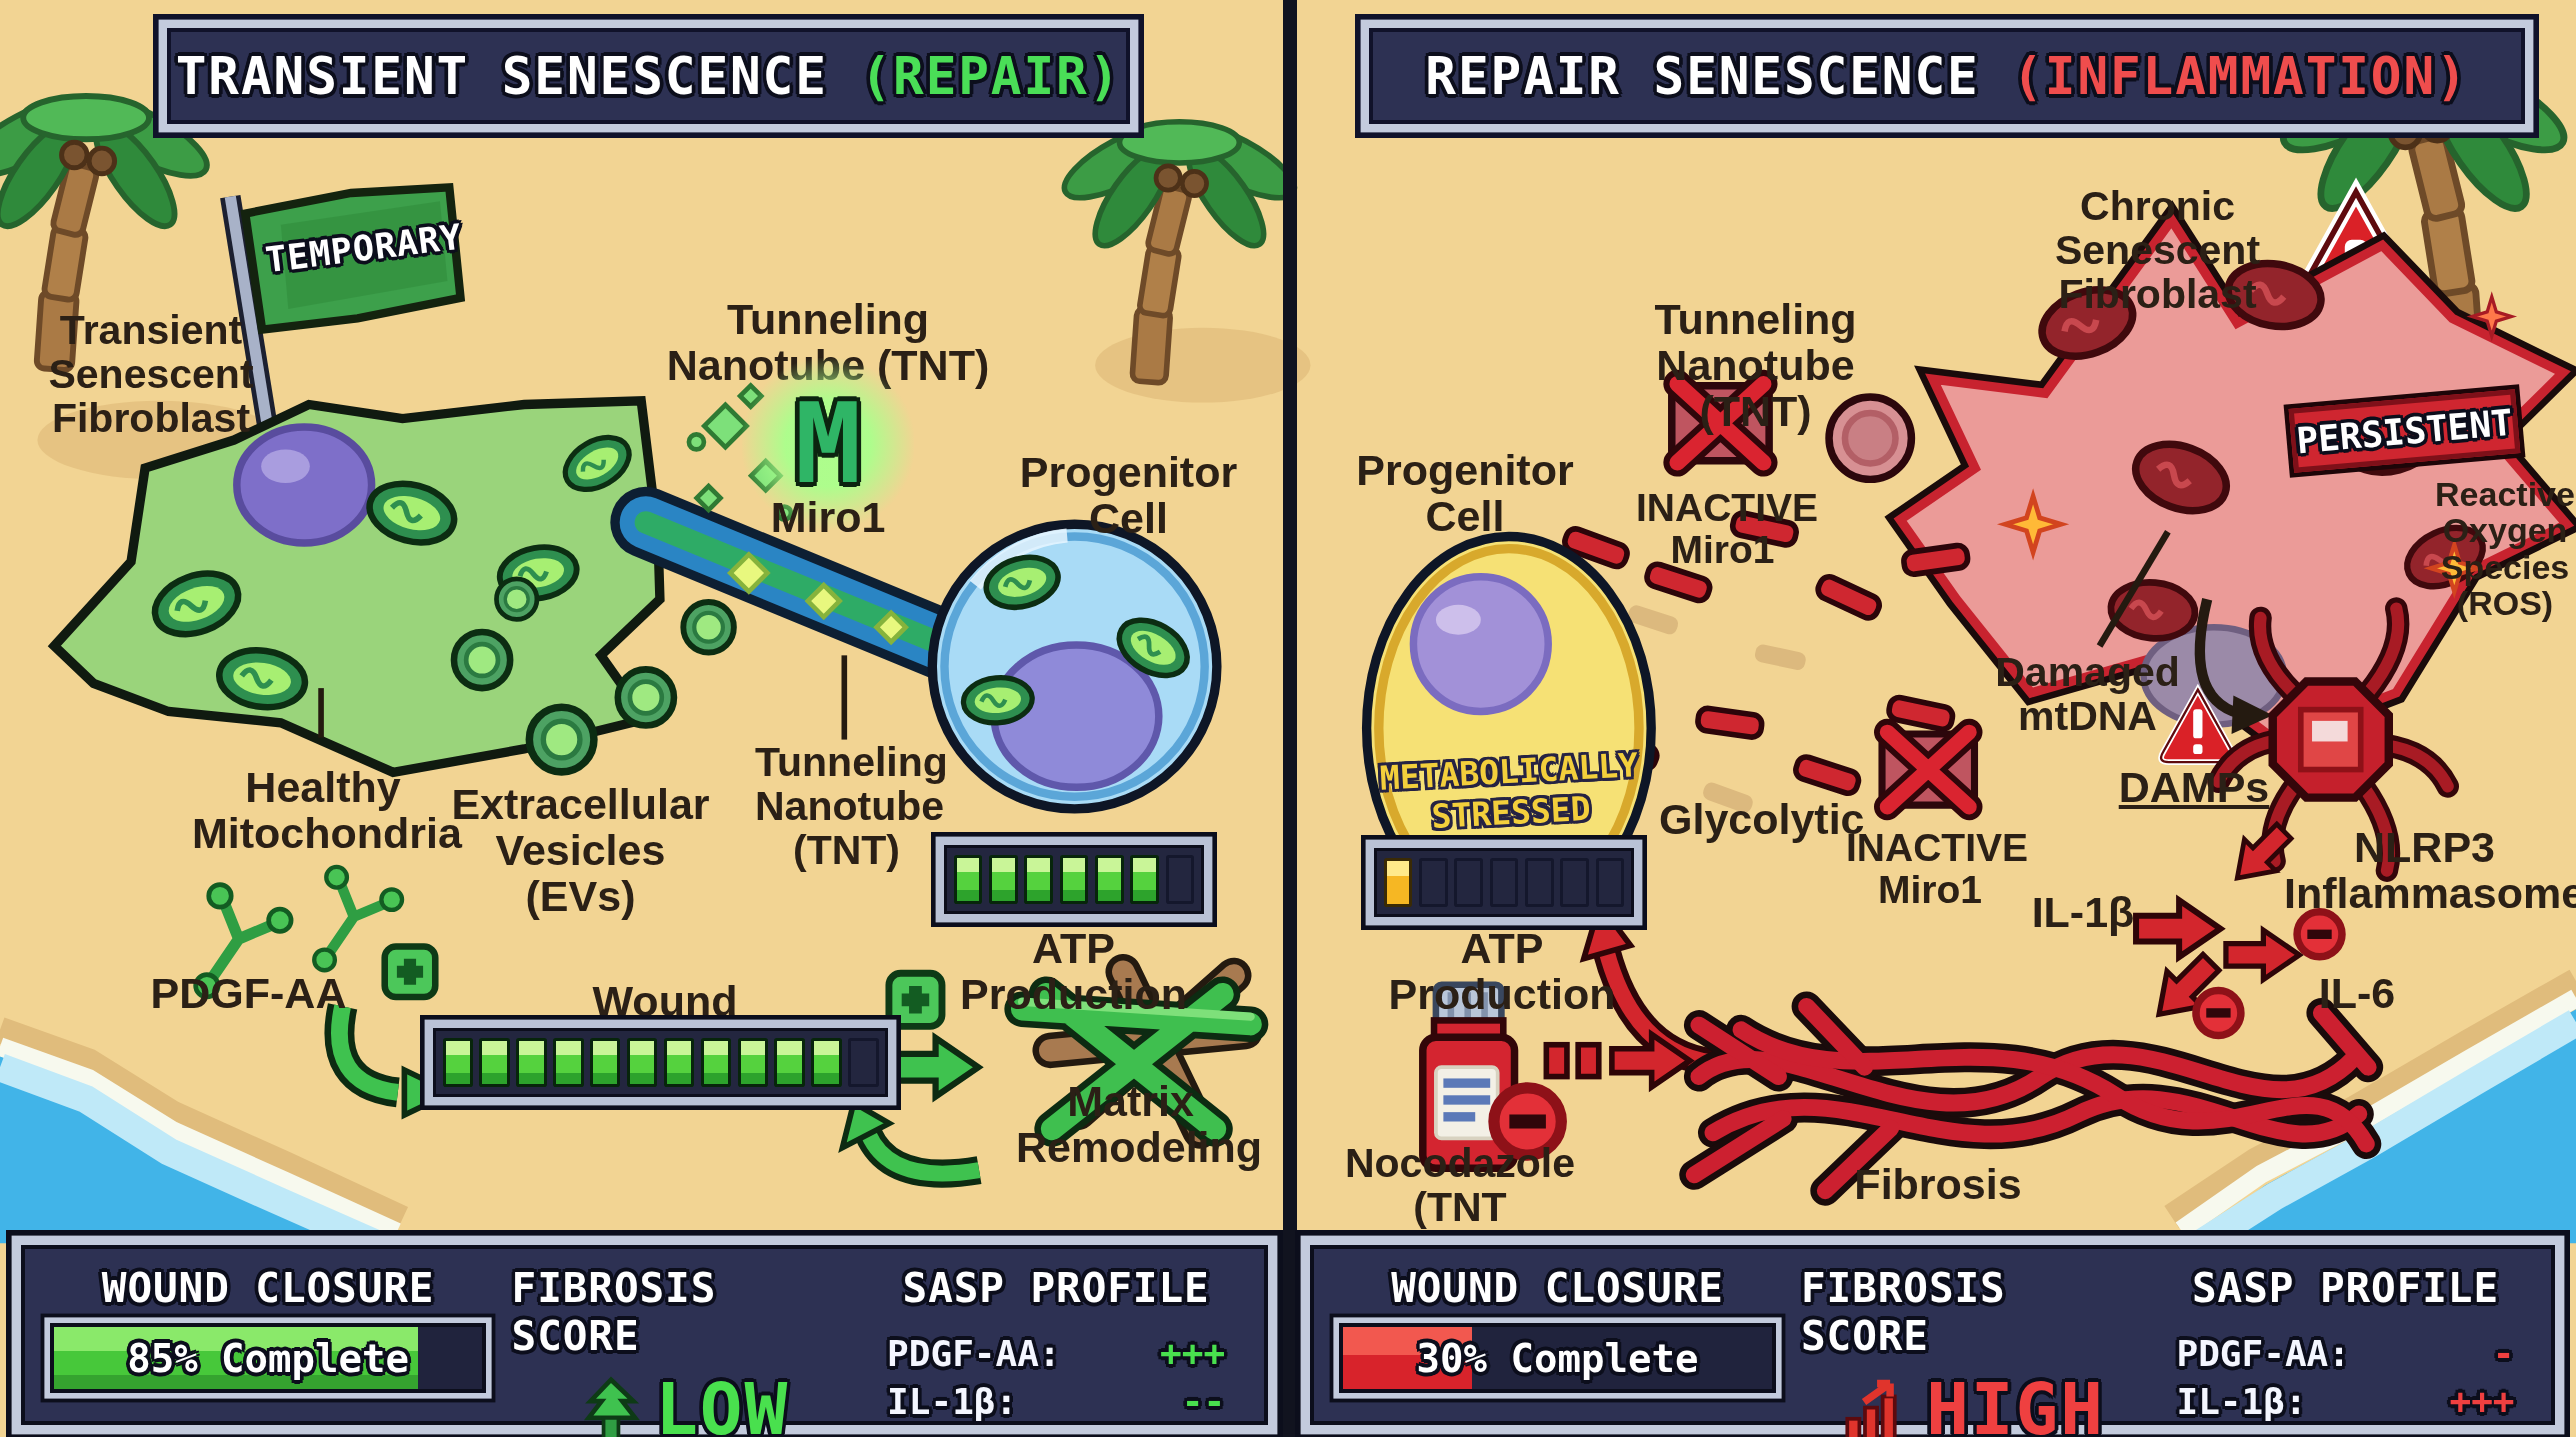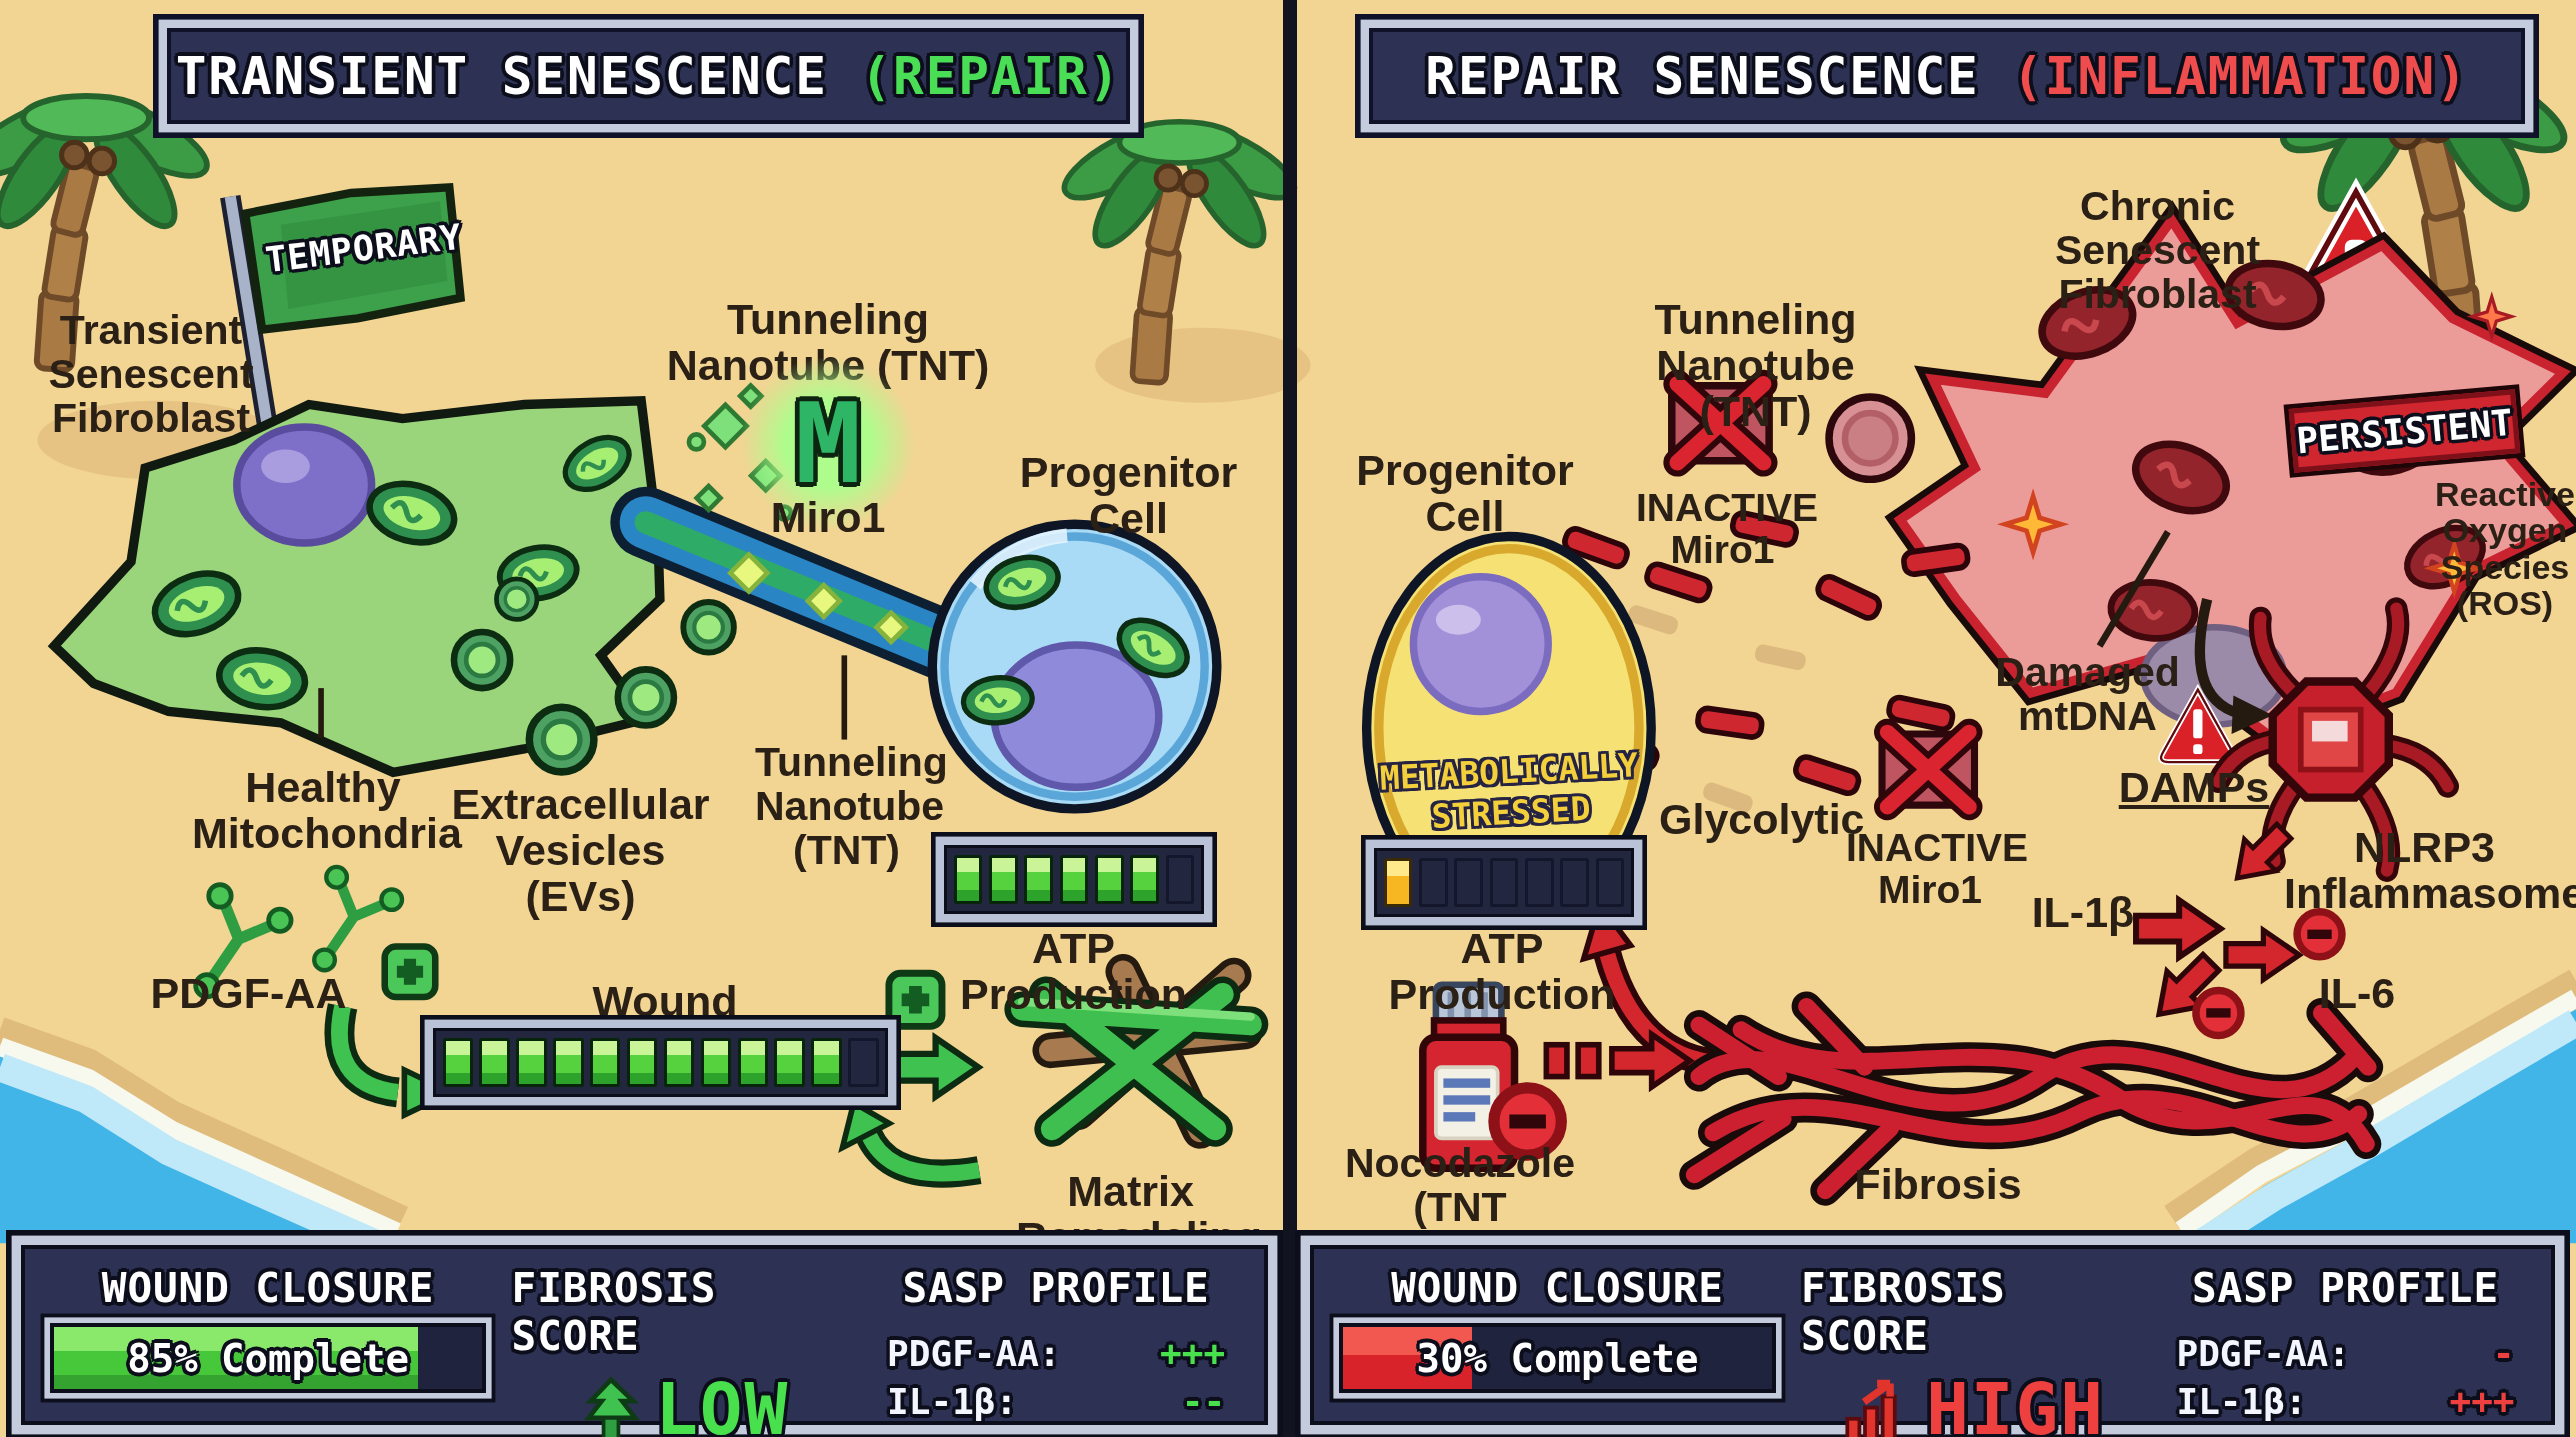--- a/index.html
+++ b/index.html
@@ -405,21 +405,21 @@
       <div class="seg green"></div>
       <div class="seg green"></div>
       <div class="seg green"></div>
       <div class="seg green"></div>
       <div class="seg green"></div>
       <div class="seg green"></div>
       <div class="seg green"></div>
       <div class="seg green"></div>
       <div class="seg empty"></div>
     </div>
-<div class="lbl" style="left:1016px;top:1168px;width:229px;">Matrix
+<div class="lbl" style="left:1016px;top:1078px;width:229px;">Matrix
 Remodeling</div>
 
 <div class="lbl" style="left:2036px;top:185px;width:243px;font-size:41px;">Chronic
 Senescent
 Fibroblast</div>
 <div class="persist px px-outline">PERSISTENT</div>
 <div class="lbl" style="left:2434px;top:476px;width:142px;font-size:34px;">Reactive
 Oxygen
 Species
 (ROS)</div>

